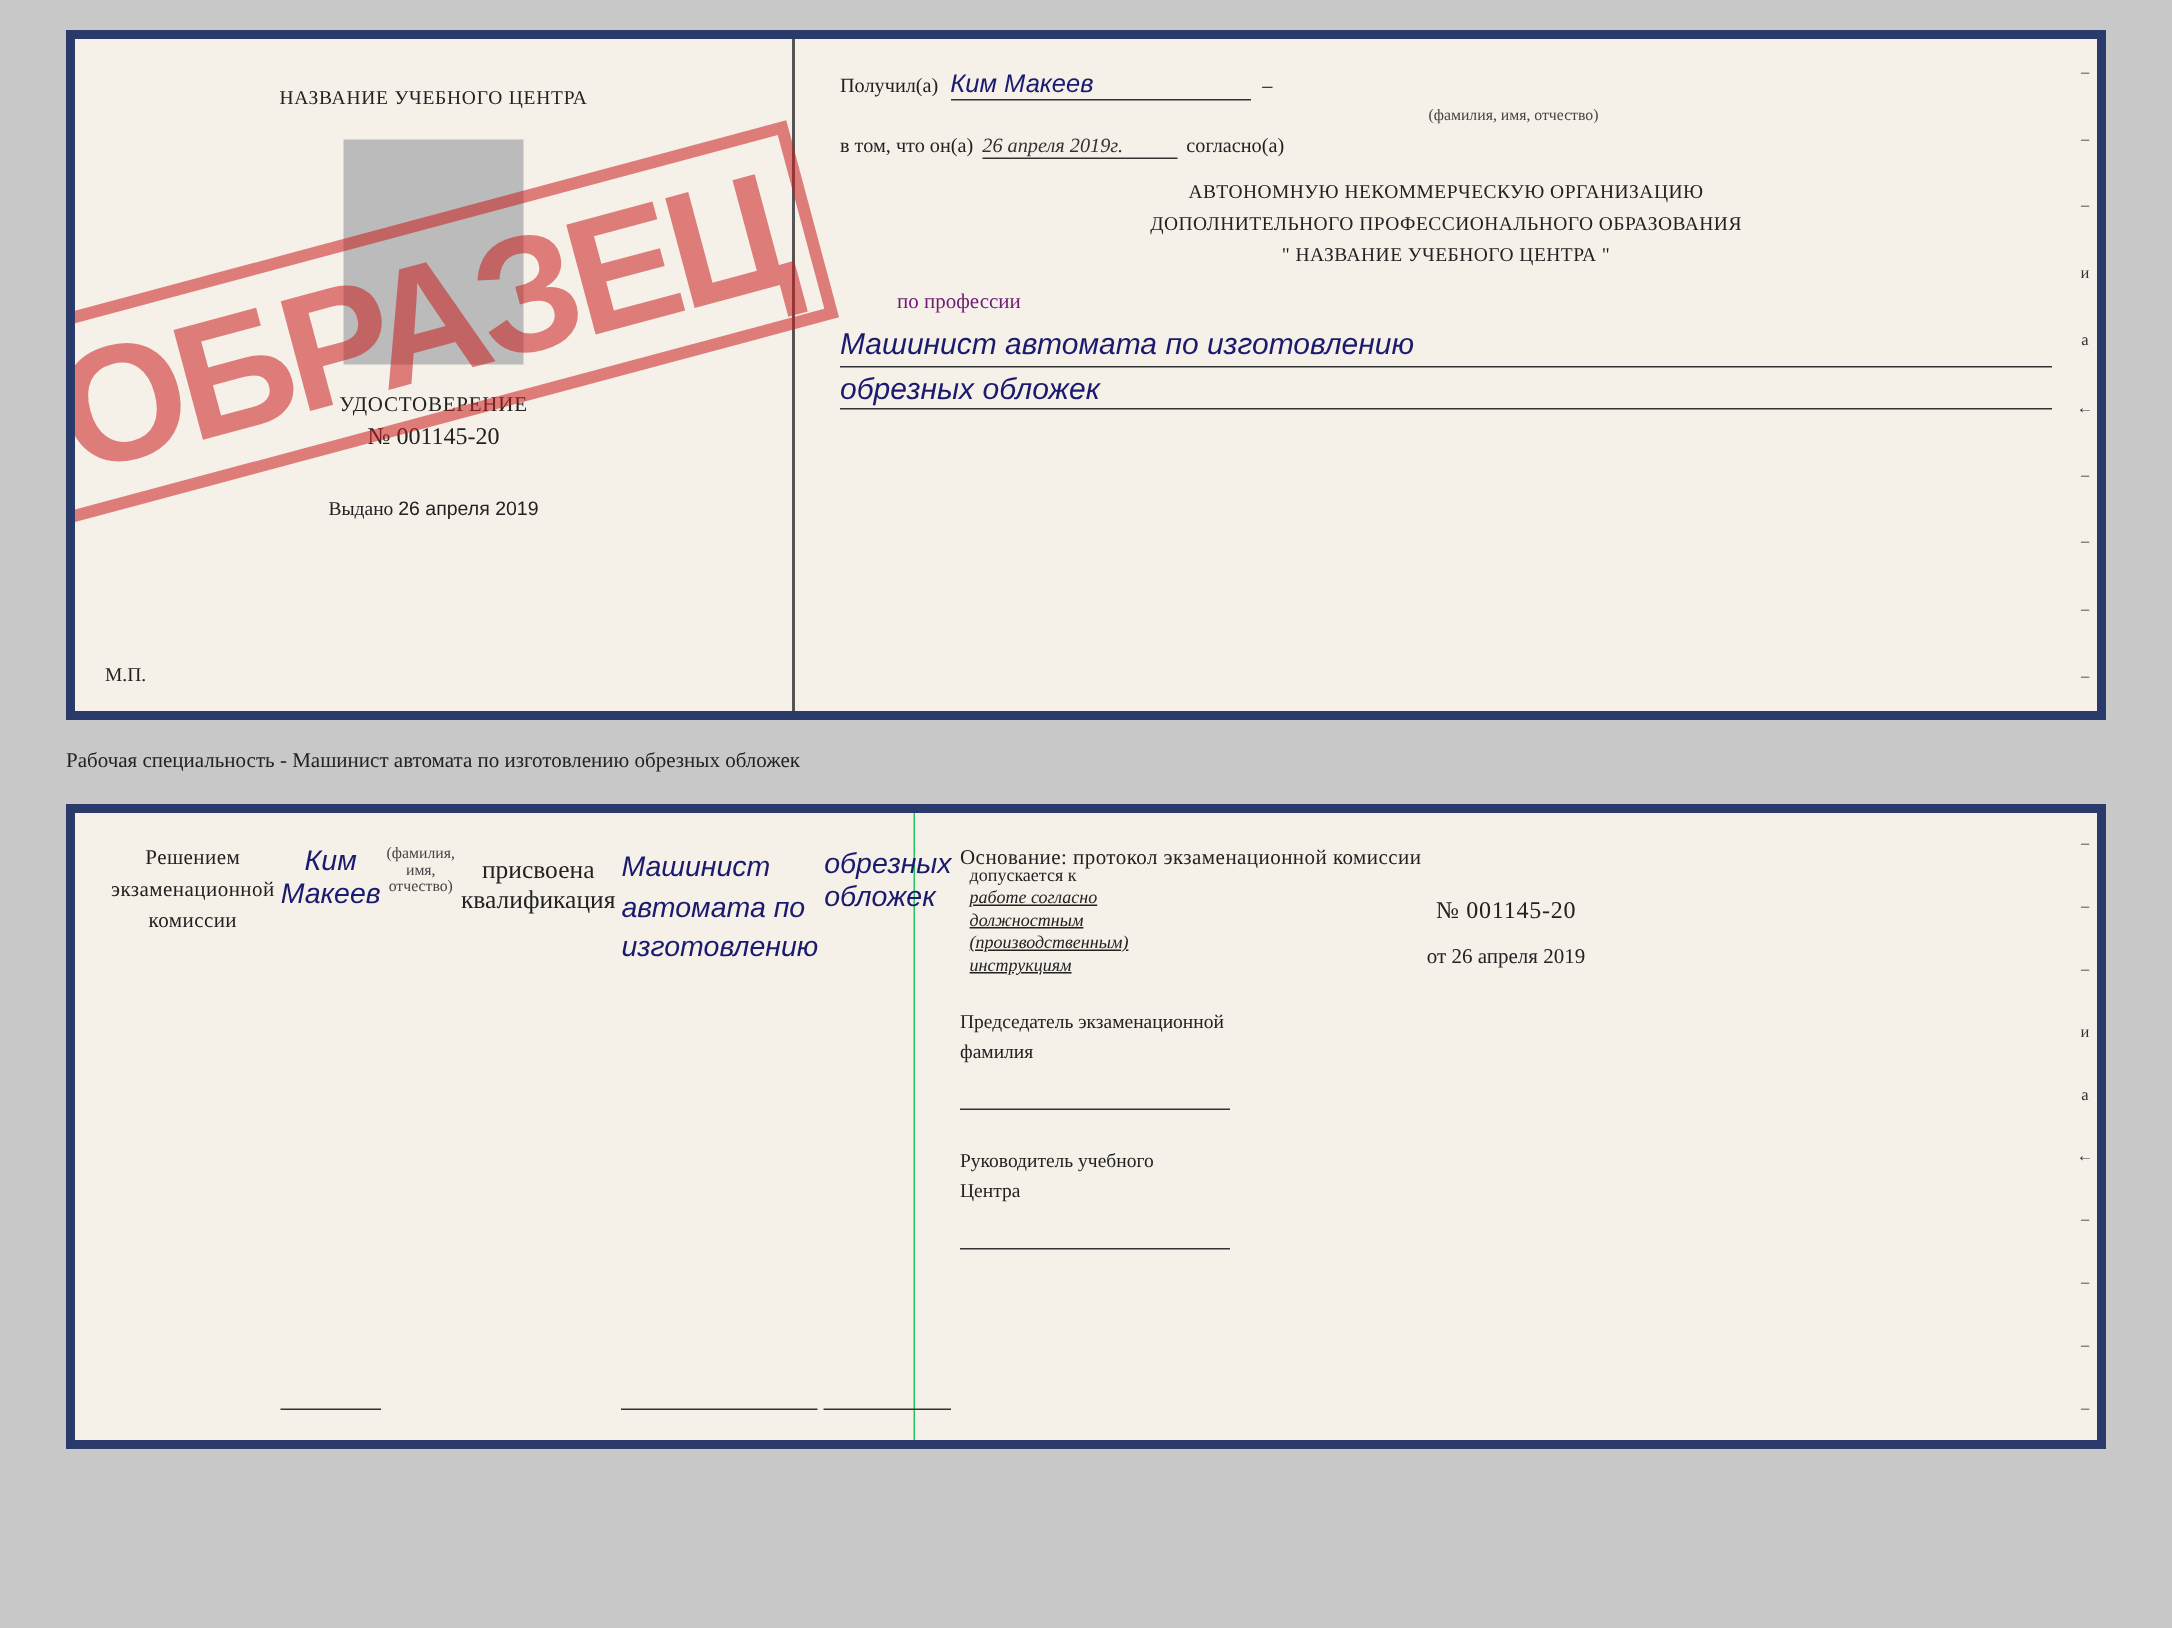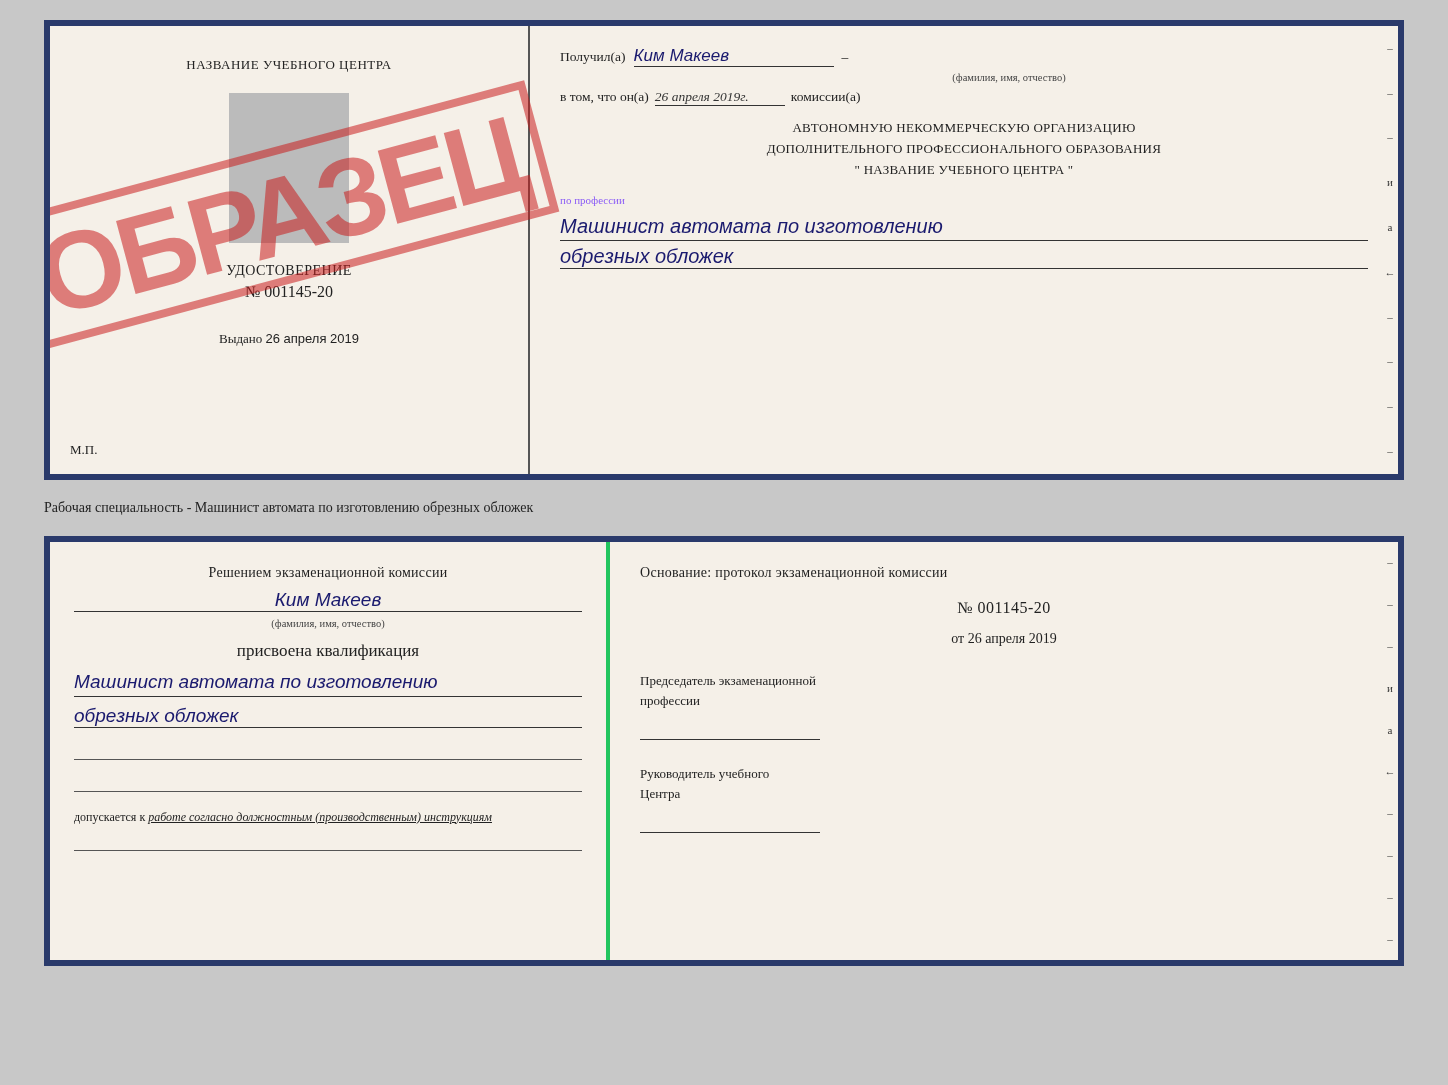--- a/index.html
+++ b/index.html
@@ -172,23 +172,24 @@
       margin-top: 12px;
       font-size: 13px;
       text-align: center;
       text-transform: uppercase;
       letter-spacing: 0.3px;
       color: #222;
       line-height: 1.6;
     }
 
     .po-professii {
-      font-size: 11px;
-      color: #8b5cf6;
+      font-size: 14px;
+      color: #701a75;
       margin-top: 14px;
+      margin-left: 38px;
     }
 
     .profession-name {
       font-family: 'Arial', sans-serif;
       font-style: italic;
       font-size: 20px;
       color: #1a1a6e;
       margin-top: 6px;
       line-height: 1.4;
       border-bottom: 1.5px solid #333;
@@ -236,24 +237,24 @@
       height: 430px;
       background: #f5f0e8;
       border: 6px solid #2a3a6b;
       display: flex;
       position: relative;
       overflow: hidden;
     }
 
     .doc-bottom-left {
       width: 560px;
-      border-right: 4px solid #22c55e;
+      border-right: 1px solid #22c55e;
       padding: 20px 24px;
       display: flex;
-      flex-direction: column;
+      flex-direction: row;
       gap: 4px;
     }
 
     .doc-bottom-right {
       flex: 1;
       padding: 20px 30px;
       display: flex;
       flex-direction: column;
       gap: 10px;
       position: relative;
@@ -418,21 +419,21 @@
     <div class="received-line">
       <span class="received-label">Получил(а)</span>
       <span class="received-name">Ким Макеев</span>
       <span>–</span>
     </div>
     <div class="fio-label">(фамилия, имя, отчество)</div>
 
     <div class="vtom-line">
       <span>в том, что он(а)</span>
       <span class="date-underline">26 апреля 2019г.</span>
-      <span>комиссии(а)</span>
+      <span>согласно(а)</span>
     </div>
 
     <div class="org-block">
       <div>АВТОНОМНУЮ НЕКОММЕРЧЕСКУЮ ОРГАНИЗАЦИЮ</div>
       <div>ДОПОЛНИТЕЛЬНОГО ПРОФЕССИОНАЛЬНОГО ОБРАЗОВАНИЯ</div>
       <div>"   НАЗВАНИЕ УЧЕБНОГО ЦЕНТРА   "</div>
     </div>
 
     <div class="po-professii">по профессии</div>
     <div class="profession-name">Машинист автомата по изготовлению</div>
@@ -476,21 +477,21 @@
   <div class="doc-bottom-right">
     <div class="osnovanie-title">Основание: протокол экзаменационной комиссии</div>
     <div class="protocol-number">№ 001145-20</div>
     <div class="ot-date">
       <span>от</span>
       <span>26 апреля 2019</span>
     </div>
 
     <div class="predsedatel-block">
       <div>Председатель экзаменационной</div>
-      <div>профессии</div>
+      <div>фамилия</div>
       <div class="sign-line"></div>
     </div>
 
     <div class="rukovoditel-block">
       <div>Руководитель учебного</div>
       <div>Центра</div>
       <div class="sign-line"></div>
     </div>
 
     <div class="right-side-dashes">

